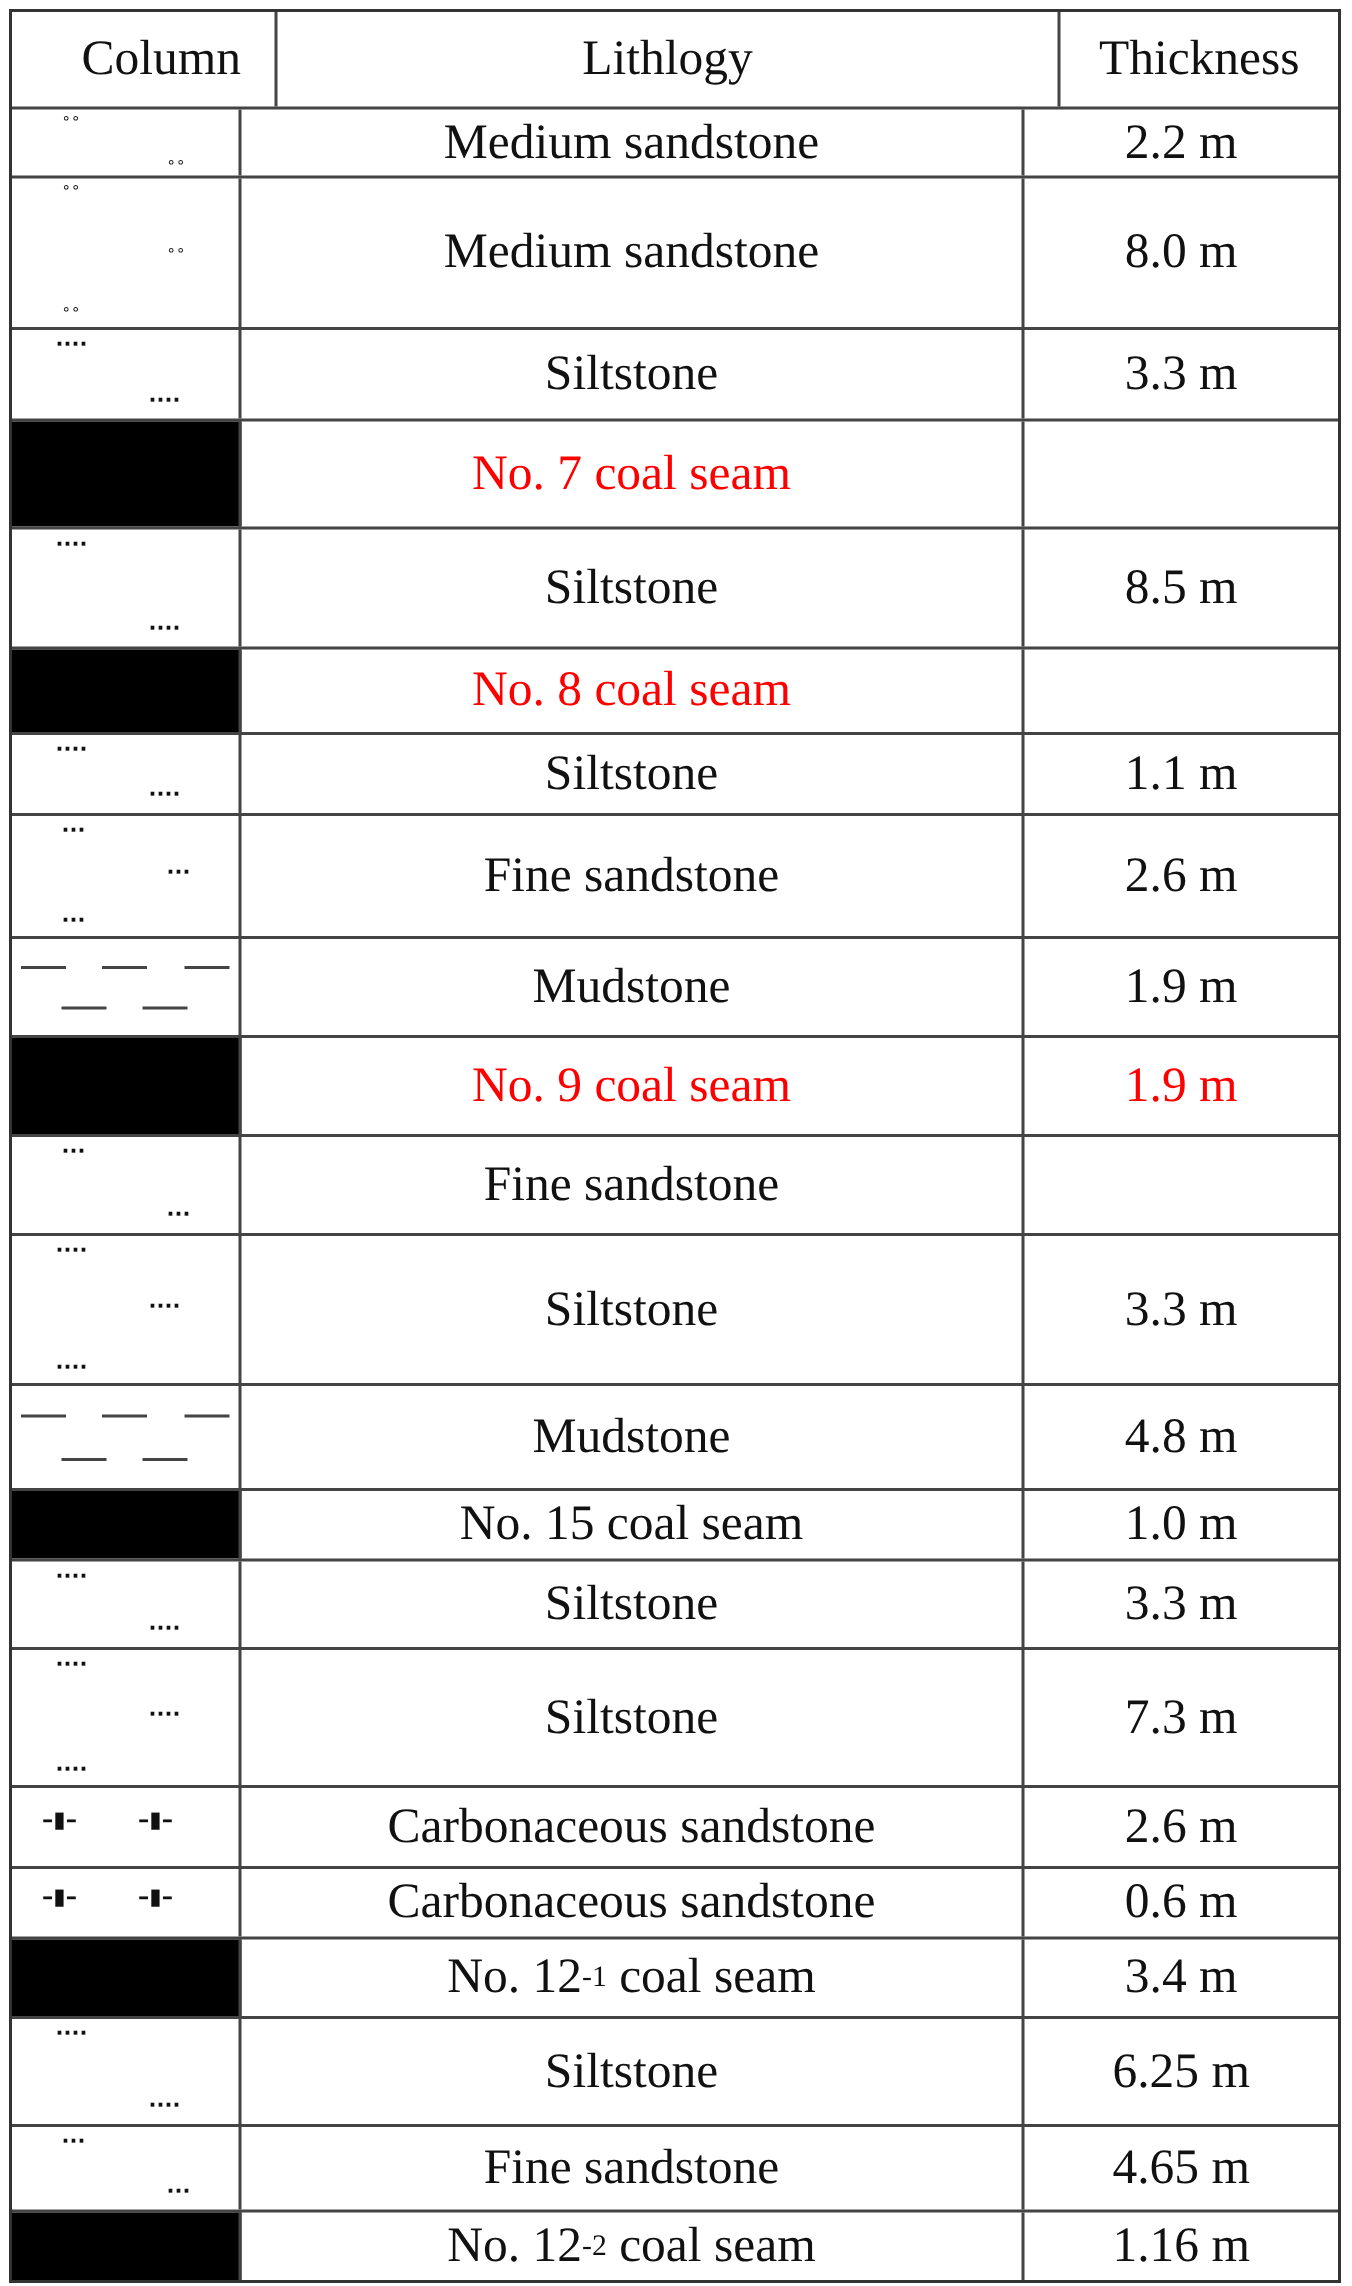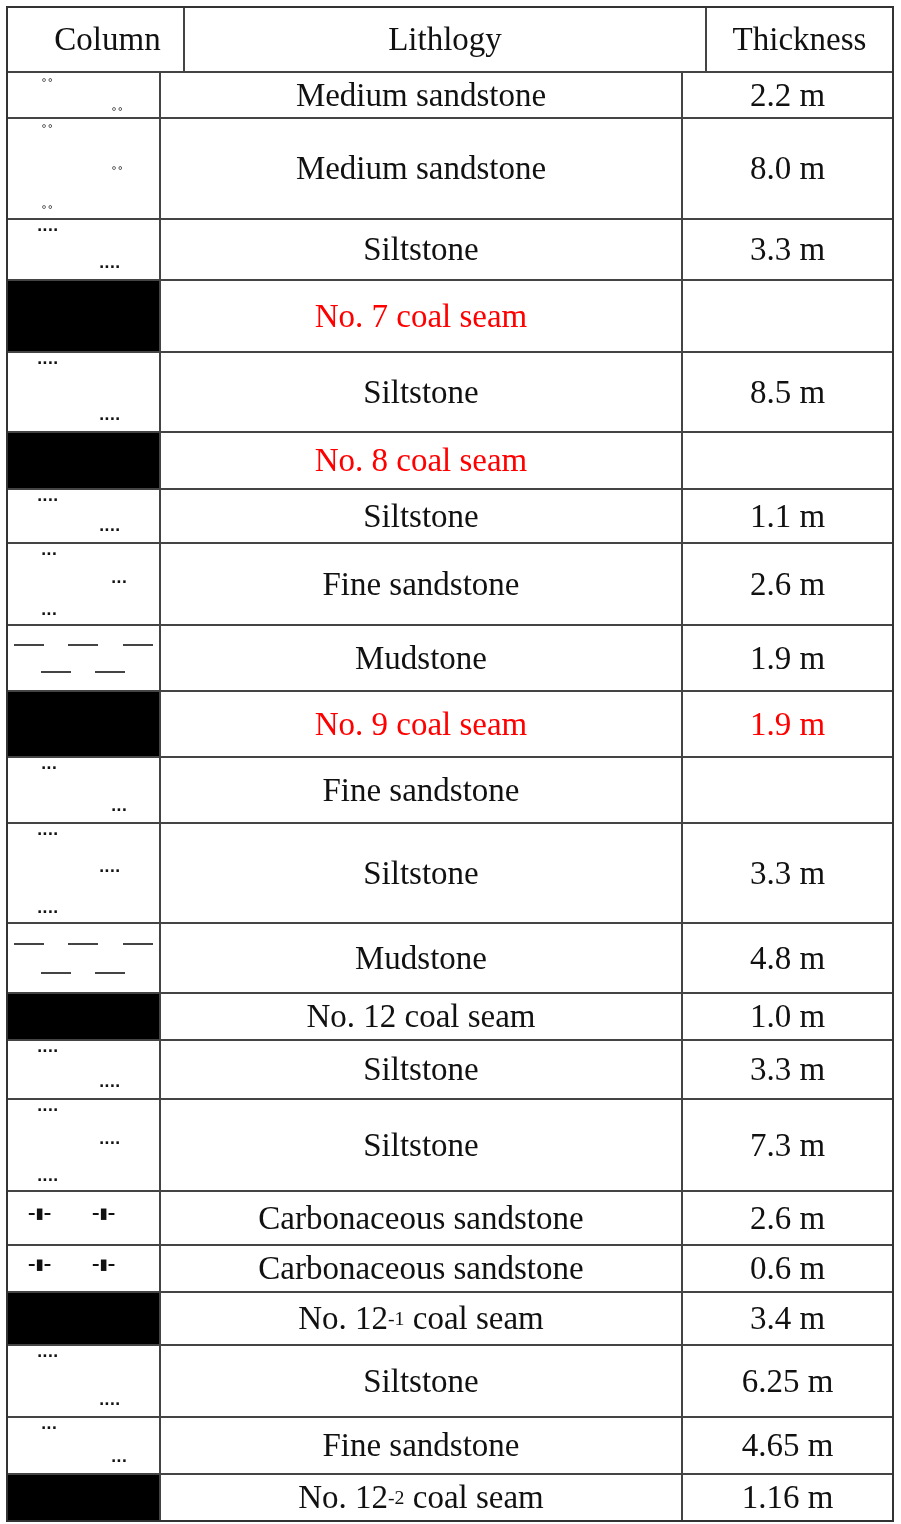--- a/index.html
+++ b/index.html
@@ -129,21 +129,21 @@
           <span class="dash" style="left: 60px; top: 19px;"></span>
           <span class="dash" style="left: 115px; top: 19px;"></span>
           <span class="dash" style="left: 33px; top: 48px;"></span>
           <span class="dash" style="left: 87px; top: 48px;"></span>
         </div>
         <div class="cell c2">Mudstone</div>
         <div class="cell c3">4.8 m</div>
       </div>
       <div class="row" style="height: 47px;">
         <div class="cell c1 coal"></div>
-        <div class="cell c2">No. 12 coal seam</div>
+        <div class="cell c2">No. 15 coal seam</div>
         <div class="cell c3">1.0 m</div>
       </div>
       <div class="row" style="height: 59px;">
         <div class="cell c1">
           <span class="sym dots" style="left: 29px; top: 6px;">····</span>
           <span class="sym dots" style="left: 91px; top: 41px;">····</span>
         </div>
         <div class="cell c2">Siltstone</div>
         <div class="cell c3">3.3 m</div>
       </div>

